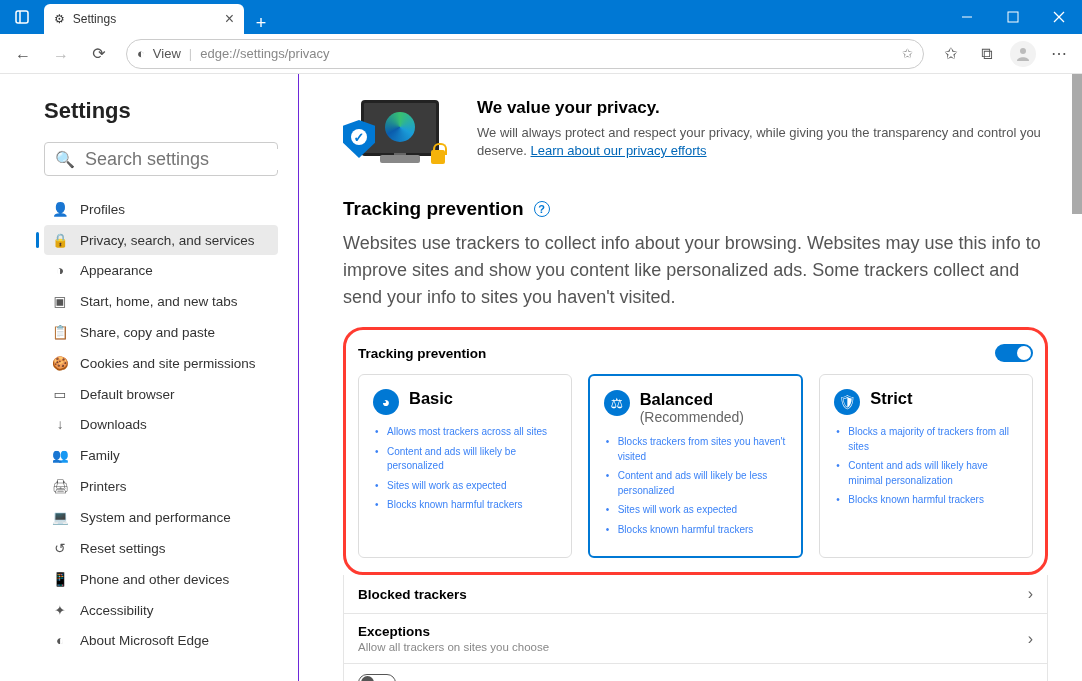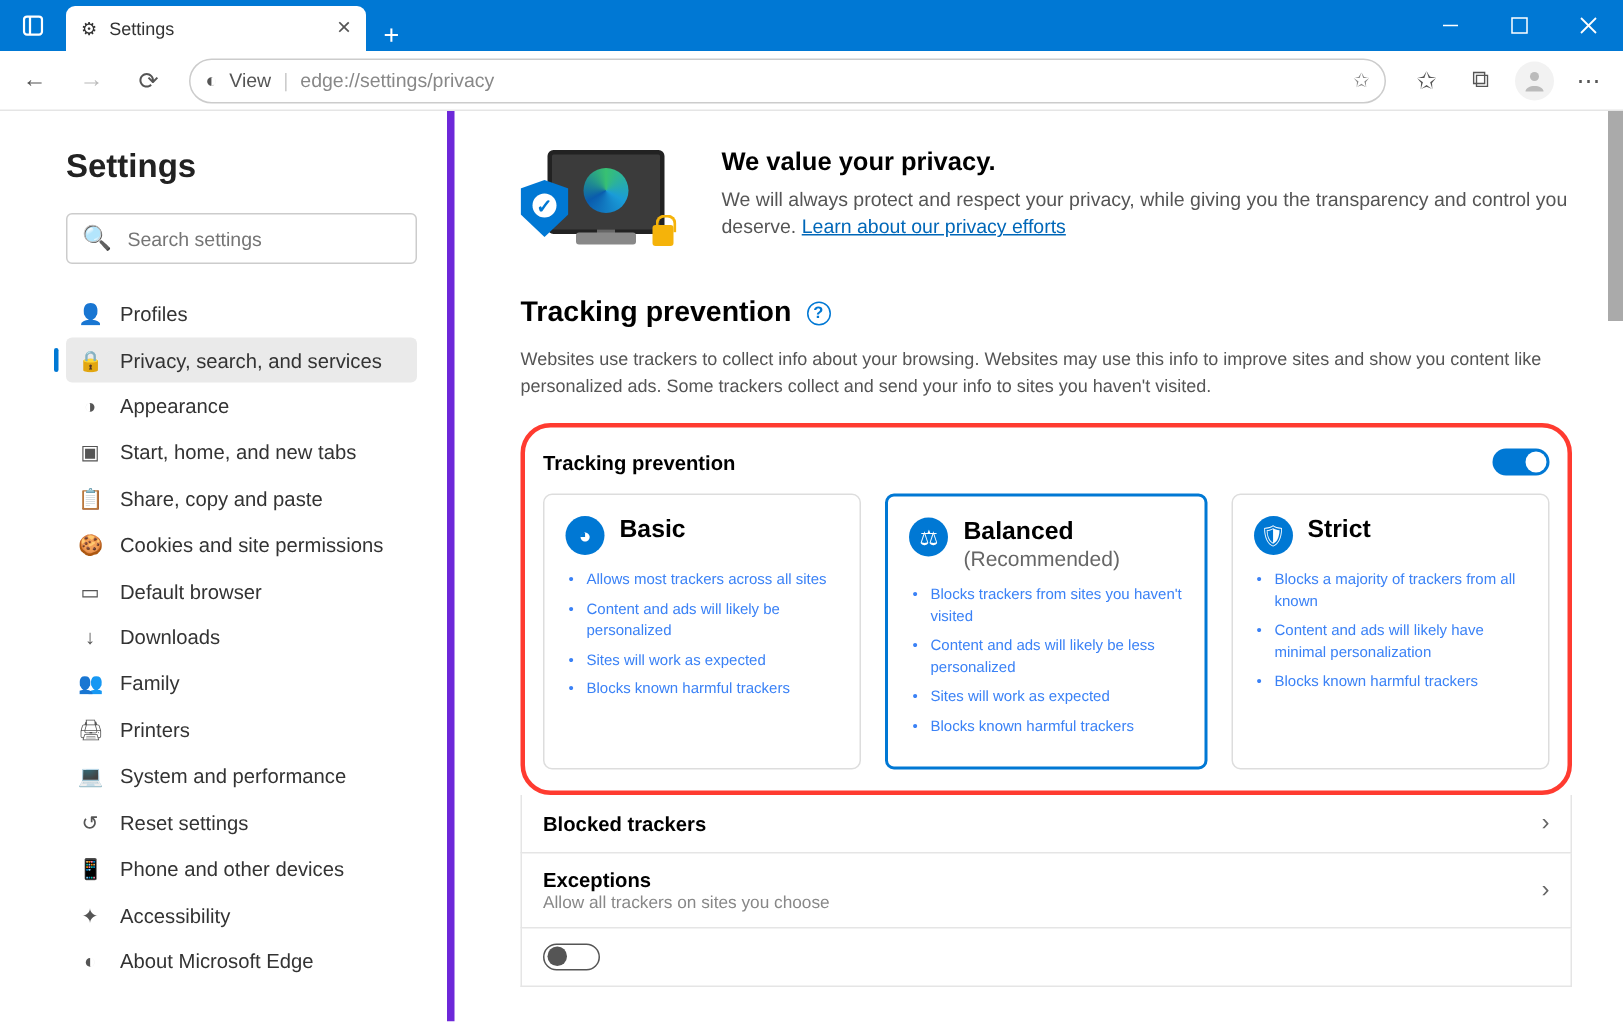--- a/index.html
+++ b/index.html
@@ -25,38 +25,38 @@
 .navbar .addr .url-text { color: #888; }
 .navbar .right-icons { display: flex; gap: 2px; }
 .navbar .right-icons .icon { width: 34px; height: 34px; display: flex; align-items: center; justify-content: center; color: #555; }
 .avatar { width: 26px; height: 26px; border-radius: 50%; background: #f2f2f2; display: flex; align-items: center; justify-content: center; }
 
 
 .content { display: flex; height: calc(681px - 74px); }
 .sidebar { width: 298px; padding: 24px 20px 24px 44px; overflow-y: auto; }
 .sidebar h1 { font-size: 22px; font-weight: 600; color: #222; margin-bottom: 18px; }
 .search-box { border: 1px solid #ccc; border-radius: 4px; height: 34px; display: flex; align-items: center; padding: 0 10px; gap: 10px; margin-bottom: 18px; }
-.search-box input { border: none; outline: none; font-size: 13px; flex: 1; }
+.search-box input { border: none; outline: none; font-size: 18px; flex: 1; }
 .nav-list { list-style: none; }
 .nav-list li { display: flex; align-items: center; gap: 12px; padding: 7px 8px; font-size: 13.5px; color: #333; border-radius: 4px; cursor: pointer; margin-bottom: 1px; }
 .nav-list li .icon { width: 16px; text-align: center; color: #555; }
 .nav-list li.active { background: #eaeaea; position: relative; }
 .nav-list li.active::before { content: ""; position: absolute; left: -8px; top: 7px; bottom: 7px; width: 3px; background: #0078d4; border-radius: 2px; }
 
-.main { flex: 1; border-left: 5px solid #6d28d9; padding: 24px 34px 24px 44px; overflow-y: auto; position: relative; }
+.main { flex: 1; border-left: 1px solid #6d28d9; padding: 24px 34px 24px 44px; overflow-y: auto; position: relative; }
 .hero { display: flex; gap: 24px; margin-bottom: 28px; }
 .hero-img { width: 110px; height: 72px; position: relative; flex-shrink: 0;}
 .hero-text h2 { font-size: 17px; font-weight: 600; margin-bottom: 6px; }
 .hero-text p { font-size: 13px; color: #555; line-height: 1.4; }
 .hero-text a { color: #0067b8; text-decoration: underline; }
 
 .section-head { display: flex; align-items: center; gap: 10px; margin-bottom: 10px; }
 .section-head h3 { font-size: 19px; font-weight: 600; }
 .section-head .info { color: #0078d4; border: 1.5px solid #0078d4; border-radius: 50%; width: 16px; height: 16px; display: flex; align-items: center; justify-content: center; font-size: 11px; font-weight: 600; }
-.section-desc { font-size: 12px; color: #555; line-height: 1.5; margin-bottom: 16px; }
+.section-desc { font-size: 18px; color: #555; line-height: 1.5; margin-bottom: 16px; }
 
 .highlight-box { border: 3px solid #ff3b30; border-radius: 20px; padding: 14px 12px 14px 12px; margin-bottom: 0; position: relative; }
 .tp-row { display: flex; align-items: center; justify-content: space-between; margin-bottom: 12px; }
 .tp-row .label { font-size: 13.5px; font-weight: 600; }
 .toggle { width: 38px; height: 18px; border-radius: 9px; position: relative; cursor: pointer; }
 .toggle.on { background: #0078d4; }
 .toggle.on::after { content: ""; position: absolute; right: 2px; top: 2px; width: 14px; height: 14px; border-radius: 50%; background: #fff; }
 .toggle.off { background: #fff; border: 1px solid #555; }
 .toggle.off::after { content: ""; position: absolute; left: 2px; top: 1px; width: 13px; height: 13px; border-radius: 50%; background: #555; }
 
@@ -283,21 +283,21 @@
           </ul>
         </div>
         <div class="card">
           <div class="card-head">
             <div class="card-icon">🛡</div>
             <div class="card-title-wrap">
                 <div class="card-title">Strict</div>
               </div>
           </div>
           <ul>
-            <li>Blocks a majority of trackers from all known</li>
+            <li>Blocks a majority of trackers from all sites</li>
             <li>Content and ads will likely have minimal personalization</li>
             <li>Blocks known harmful trackers</li>
           </ul>
         </div>
       </div>
     </div>
 
     <div class="list-row">
       <div class="row-text">
         <div class="title">Blocked trackers</div>

